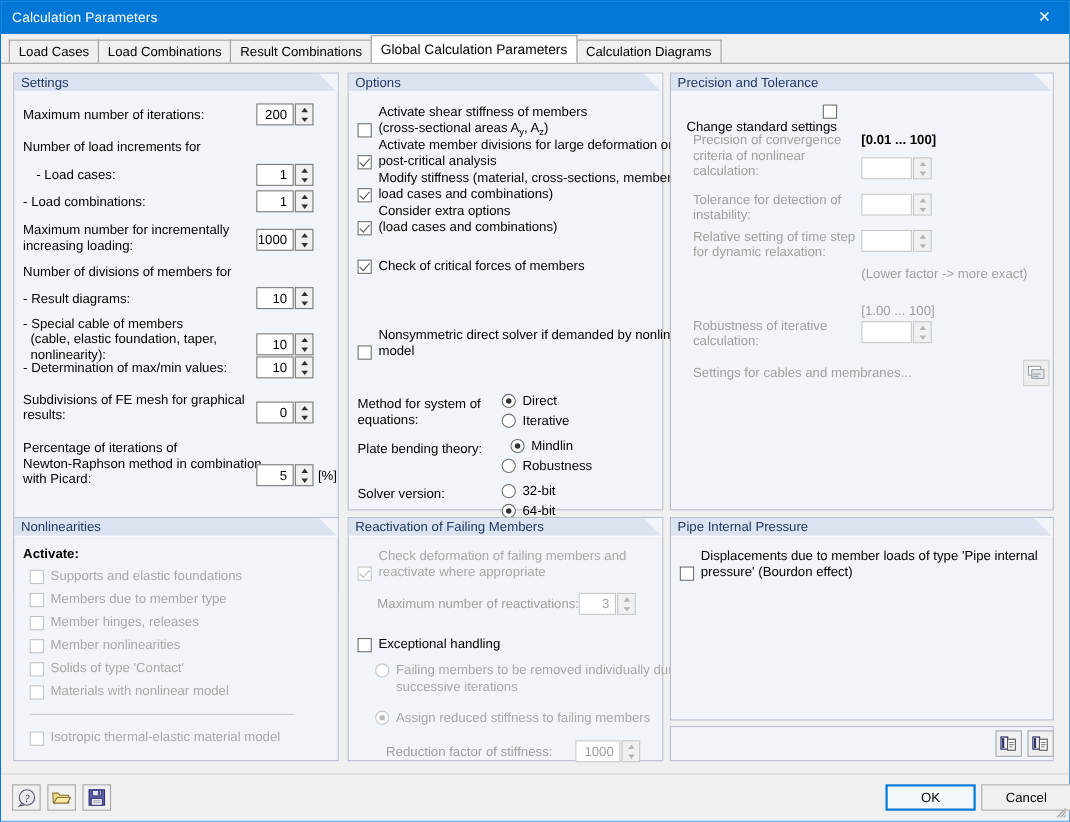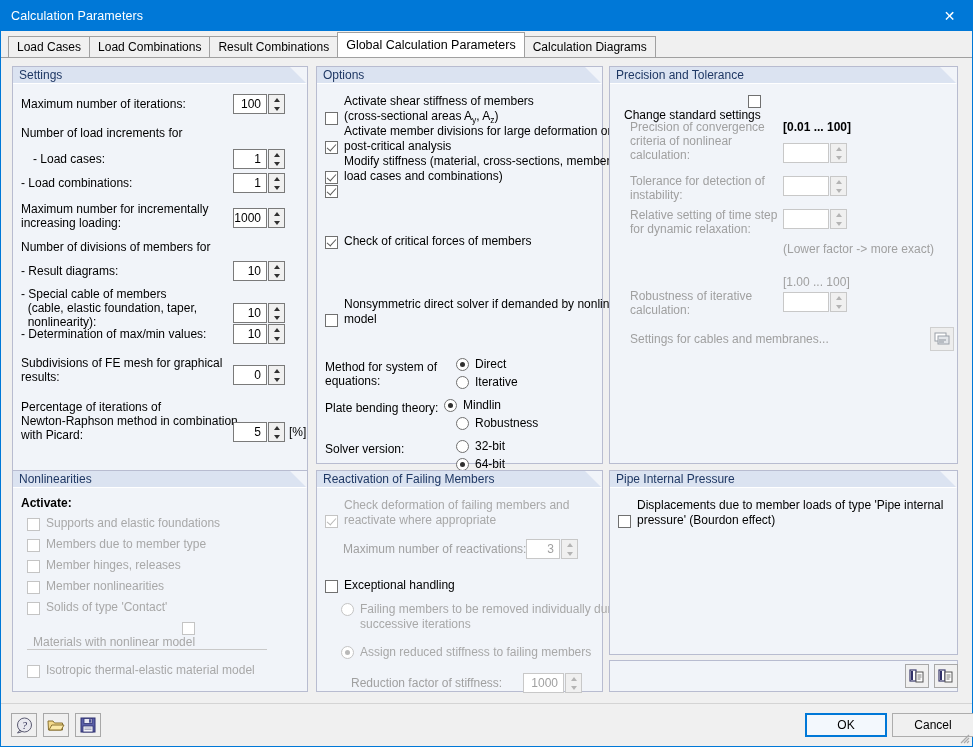--- a/index.html
+++ b/index.html
@@ -320,21 +320,21 @@
 
   <div class="client">
    <div class="grid">
 
     <div class="group" style="left:0px; top:0px; width:296px; height:474px;">
       <div class="ghead">Settings</div>
       <div class="gbody">
 
         <div class="lbl" style="left:8px; top:13px;">Maximum number of iterations:</div>
         <div class="spin" style="left:220px; top:10px; width:52px;">
-          <div class="fld">100</div>
+          <div class="fld">200</div>
           <div class="btns">
             <div>
                   <span class="ar up"></span>
                 </div>
             <div>
                   <span class="ar down"></span>
                 </div>
           </div>
         </div>
 
@@ -470,20 +470,21 @@
           <span class="txt"><span>Activate member divisions for large deformation or</span><br><span>post-critical analysis</span></span>
         </div>
 
         <div class="chk" style="left:8px; top:70px;">
           <span class="box on"></span>
           <span class="txt"><span>Modify stiffness (material, cross-sections, members,</span><br><span>load cases and combinations)</span></span>
         </div>
 
         <div class="chk" style="left:8px; top:100px;">
           <span class="box on"></span>
+          <span class="txt"><span>Consider extra options</span><br><span>(load cases and combinations)</span></span>
         </div>
 
         <div class="chk" style="left:8px; top:150px;">
           <span class="box on"></span>
           <span class="txt">Check of critical forces of members</span>
         </div>
 
         <div class="chk" style="left:8px; top:213px;">
           <span class="box"></span>
           <span class="txt"><span>Nonsymmetric direct solver if demanded by nonlinear</span><br><span>model</span></span>
@@ -494,21 +495,21 @@
         <div class="rad" style="left:139px; top:273px;">
           <span class="circ on"></span>
           <span class="txt">Direct</span>
         </div>
         <div class="rad" style="left:139px; top:291px;">
           <span class="circ"></span>
           <span class="txt">Iterative</span>
         </div>
 
         <div class="lbl" style="left:8px; top:317px;">Plate bending theory:</div>
-        <div class="rad" style="left:127px; top:314px;text-align:center;">
+        <div class="rad" style="left:147px; top:314px;text-align:center;">
           <span class="circ on"></span>
           <span class="txt">Mindlin</span>
         </div>
         <div class="rad" style="left:139px; top:332px;">
           <span class="circ"></span>
           <span class="txt">Robustness</span>
         </div>
 
         <div class="lbl" style="left:8px; top:358px;">Solver version:</div>
         <div class="rad" style="left:139px; top:355px;">
@@ -622,21 +623,21 @@
           <span class="txt">Member hinges, releases</span>
         </div>
         <div class="chk dis" style="left:14px; top:91px;">
           <span class="box"></span>
           <span class="txt">Member nonlinearities</span>
         </div>
         <div class="chk dis" style="left:14px; top:112px;">
           <span class="box"></span>
           <span class="txt">Solids of type 'Contact'</span>
         </div>
-        <div class="chk dis" style="left:14px; top:133px;flex-direction:column;">
+        <div class="chk dis" style="left:14px; top:133px;">
           <span class="box"></span>
           <span class="txt">Materials with nonlinear model</span>
         </div>
 
         <div class="hr" style="left:14px; top:161px; width:240px;"></div>
 
         <div class="chk dis" style="left:14px; top:175px;">
           <span class="box"></span>
           <span class="txt">Isotropic thermal-elastic material model</span>
         </div>

